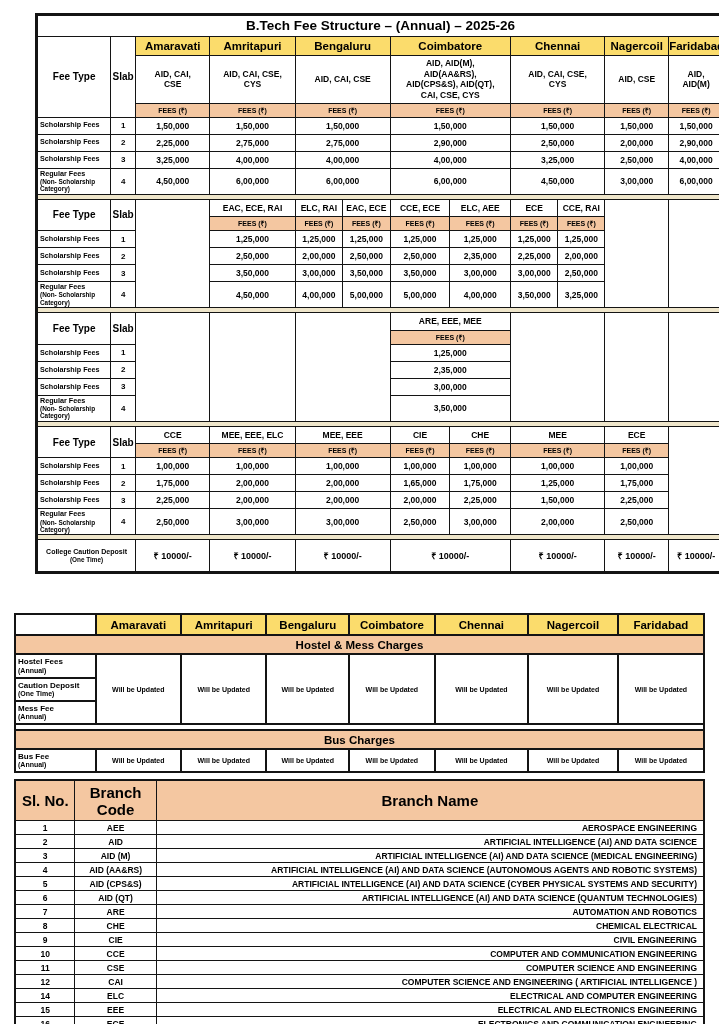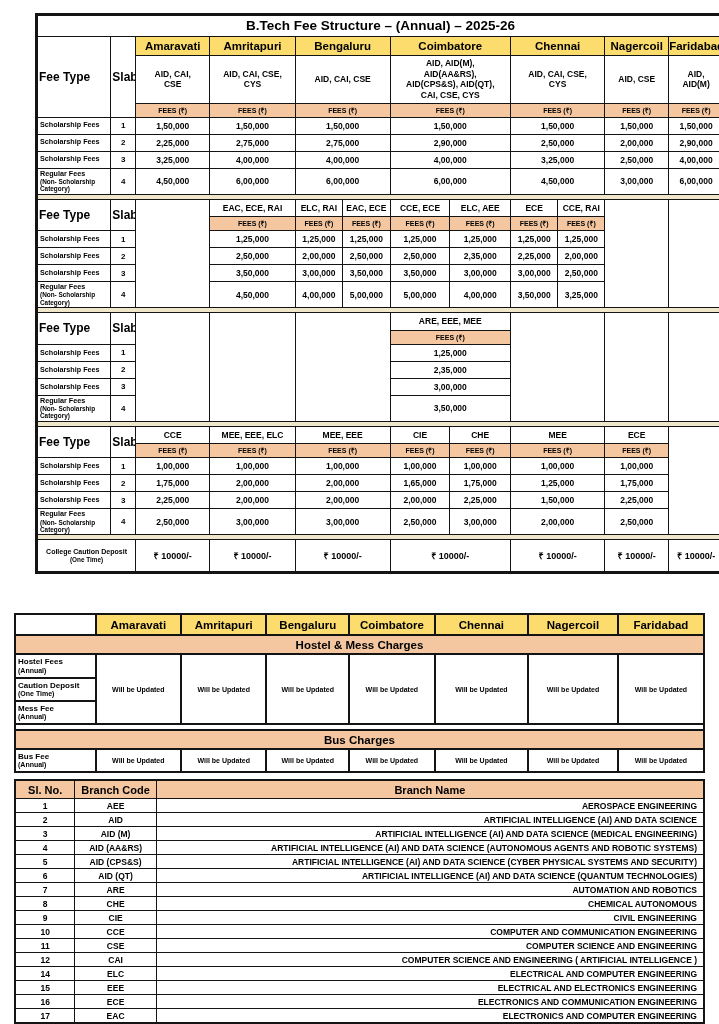--- a/index.html
+++ b/index.html
@@ -7,21 +7,21 @@
   html,body{ margin:0; padding:0; background:#fff; }
   body{ width:719px; font-family:"Liberation Sans",sans-serif; font-weight:700; color:#000; }
   .page{ padding:13px 14px 12px; }
   table{ width:100%; border-collapse:collapse; table-layout:fixed; }
 
   
   .t1{ border:3px solid var(--bd);margin-left:21px; }
   .t1 td{ border:1.5px solid var(--bd); vertical-align:middle; overflow:hidden; }
   .title{ font-size:13.5px; text-align:center; padding:2px 0 3px; border-bottom:2.5px solid var(--bd); }
   .city{ background:var(--yellow); font-size:11.5px; text-align:center; padding:3px 0; }
-  .hlbl{ font-size:12px; }
+  .hlbl{ font-size:10px; text-align:center; }
   .prog{ font-size:8.5px; text-align:center; padding:2px 12px; height:36px; line-height:1.25; }
   .prog2{ height:auto; padding:3px 1px; }
   .fees{ background:var(--peach); font-size:7px; text-align:center; padding:2px 0; }
   .rlbl{ font-size:7.2px; text-align:left; padding:1px 2px; line-height:1.15; }
   .s{ font-size:6.4px; font-weight:700; }
   .slab{ font-size:8px; text-align:center; }
   .val{ font-size:8.5px; text-align:center; padding:3px 0; }
   .sep{ background:var(--sepc); height:5px; padding:0; border-top:2px solid var(--bd); border-bottom:2px solid var(--bd); }
   .blank{ background:#fff; }
   .caulbl{ font-size:7px; text-align:center; line-height:1.2; padding:2px; border-width:2.5px; }
@@ -35,21 +35,21 @@
   .banner{ background:var(--peach); font-size:11.5px; text-align:center; padding:2.5px 0; }
   .rowlbl{ font-size:8px; text-align:left; padding:2px 2px; line-height:1.15;border-radius:6px; }
   .rowlbl .s{ font-size:7px; }
   .upd{ font-size:7px; text-align:center; }
   .bus{ padding:7px 0; }
   .gap{ height:6px; padding:0; background:#fff; }
 
   
   .t3{ margin-top:6px; border:2.5px solid var(--bd); }
   .t3 td{ border:1.5px solid var(--bd); vertical-align:middle; }
-  .bhead{ background:var(--peach); font-size:11px; text-align:center; padding:2.5px 0; }
+  .bhead{ background:var(--peach); font-size:15px; text-align:center; padding:2.5px 0; }
   .bsl,.bcode{ font-size:8.5px; text-align:center; padding:1.5px 0; }
   .bname{ font-size:8.5px; text-align:right; padding:1.5px 6px; }
 </style>
 </head>
 <body>
 
 <div class="page">
 
   <table class="t1">
     <colgroup>
@@ -464,21 +464,21 @@
           <td class="bname">ARTIFICIAL INTELLIGENCE (AI) AND DATA SCIENCE (QUANTUM TECHNOLOGIES)</td>
         </tr>
         <tr>
           <td class="bsl">7</td>
           <td class="bcode">ARE</td>
           <td class="bname">AUTOMATION AND ROBOTICS</td>
         </tr>
         <tr>
           <td class="bsl">8</td>
           <td class="bcode">CHE</td>
-          <td class="bname">CHEMICAL AUTONOMOUS</td>
+          <td class="bname">CHEMICAL ELECTRICAL</td>
         </tr>
         <tr>
           <td class="bsl">9</td>
           <td class="bcode">CIE</td>
           <td class="bname">CIVIL ENGINEERING</td>
         </tr>
         <tr>
           <td class="bsl">10</td>
           <td class="bcode">CCE</td>
           <td class="bname">COMPUTER AND COMMUNICATION ENGINEERING</td>

